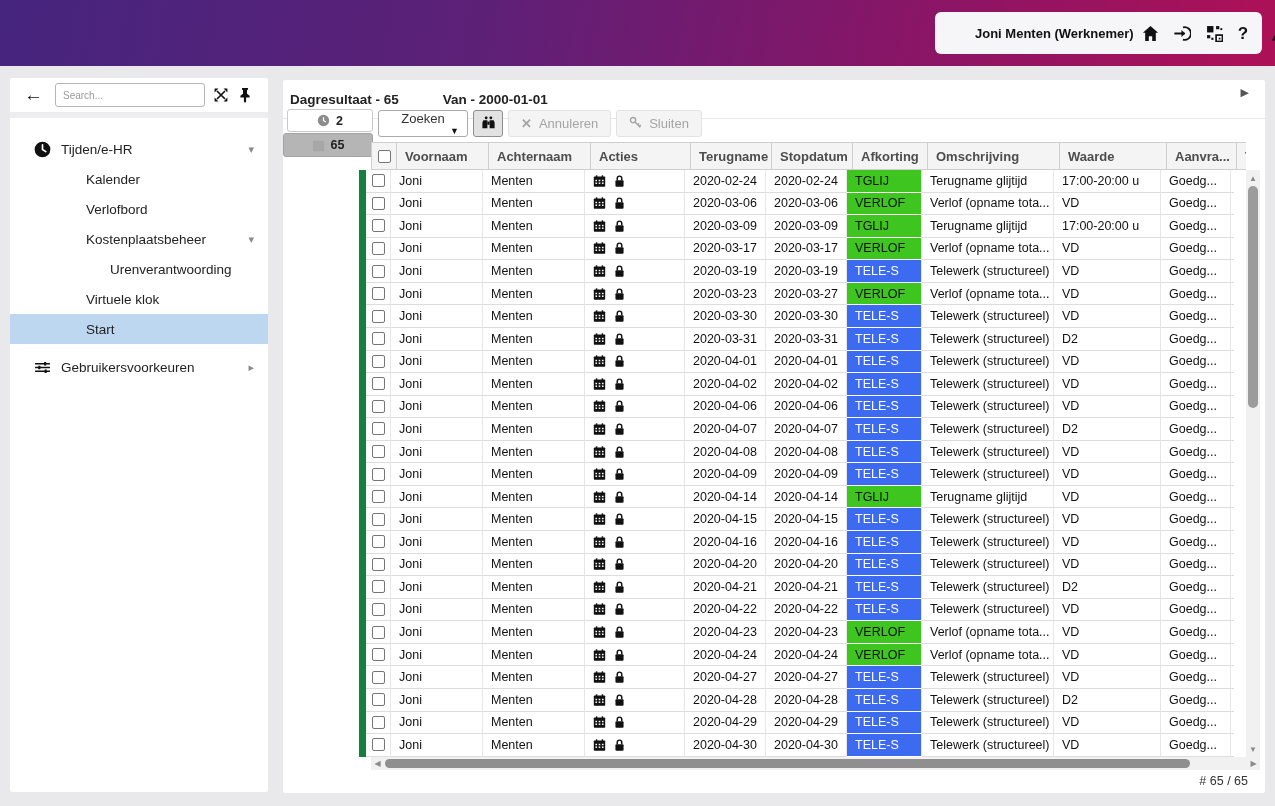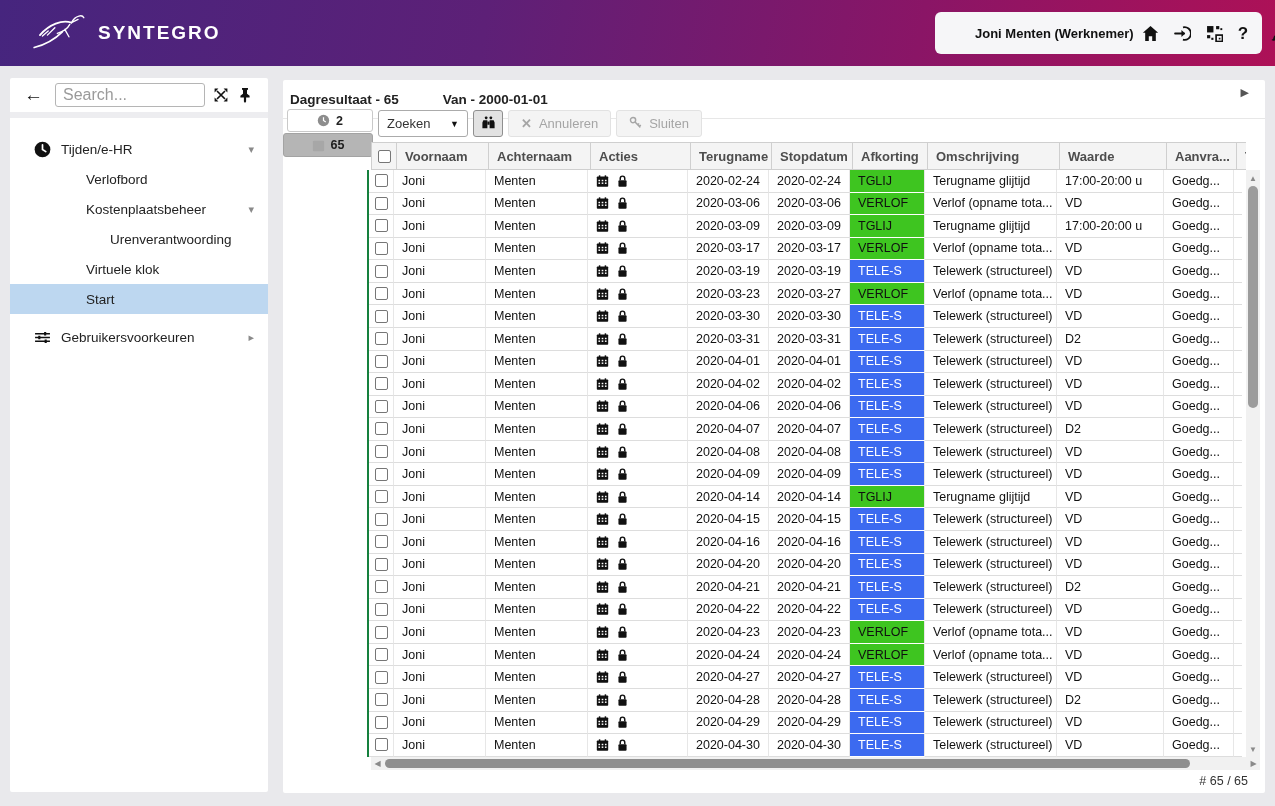--- a/index.html
+++ b/index.html
@@ -35,21 +35,21 @@
     position:absolute; left:10px; top:78px; width:258px; height:714px;
     background:#fff; border-radius:2px;
   }
   .side-toolbar{
     display:flex; align-items:center; height:40px; padding:0 10px; gap:8px;
     border-bottom:6px solid #ededf0;
   }
   .back-arrow{ font-size:19px; font-weight:bold; color:#111; cursor:pointer; padding:0 4px; }
   .side-search{
     width:150px; height:24px; border:1px solid #b5b5b5; border-radius:3px;
-    font-size:16px; padding:0 7px; color:#333; font-family:"Liberation Sans",sans-serif;
+    font-size:10px; padding:0 7px; color:#333; font-family:"Liberation Sans",sans-serif;
   }
   .side-search::placeholder{ color:#9a9a9a; }
   .side-tool-icon{ width:16px; height:16px; color:#111; cursor:pointer; }
   .side-tool-icon svg{ width:100%; height:100%; }
   .menu{ padding-top:16px; }
   .menu-item{
     position:relative; height:30px; display:flex; align-items:center;
     font-size:13.5px; color:#222; cursor:pointer;
   }
   .menu-item .mi-icon{ position:absolute; left:24px; width:17px; height:17px; }
@@ -87,21 +87,21 @@
     background:#b5b5b5; border:1px solid #a3a3a3; border-radius:3px;
     display:flex; align-items:center; justify-content:center; gap:6px;
     font-size:12.5px; font-weight:bold; color:#1d1d1d; cursor:pointer;
   }
   .tab65 .t-ic{ width:13px; height:13px; color:#888; opacity:.3; }
   .tab65 .t-ic svg{ width:100%; height:100%; }
 
   .toolbar{ position:absolute; left:95px; top:30px; height:27px; display:flex; gap:5px; }
   .filter-select{
     width:90px; height:27px; background:#fff; border:1px solid #ababab; border-radius:3px;
-    display:flex; align-items:center; padding:0 8px; font-size:13px; color:#333; cursor:pointer;
+    display:flex; align-items:center; padding:0 8px; font-size:13px; color:#333; cursor:pointer;flex-direction:column;
   }
   .filter-select .sel-caret{ margin-left:auto; font-size:9px; color:#111; }
   .btn{
     height:27px; border-radius:3px; display:flex; align-items:center; gap:7px;
     padding:0 12px; font-size:13px; cursor:pointer;
   }
   .btn-binoc{ background:#e2e2e2; border:1px solid #8f8f8f; width:30px; justify-content:center; padding:0; }
   .btn-binoc svg{ width:15px; height:15px; color:#111; }
   .btn-disabled{ background:#f4f4f4; border:1px solid #e2e2e2; color:#a5a5a5; }
   .btn-disabled svg{ width:13px; height:13px; color:#a5a5a5; }
@@ -112,22 +112,22 @@
     position:absolute; left:88px; top:62px; width:875px; height:28px;
     display:flex; overflow:hidden; background:#f4f4f4;
     border-top:1px solid #cfcfcf; border-bottom:1px solid #cfcfcf; border-left:1px solid #cfcfcf;
   }
   .th{
     flex:none; display:flex; align-items:center; padding-left:8px;
     font-size:13px; font-weight:bold; color:#4d4d4d;
     border-right:1px solid #cfcfcf; white-space:nowrap; overflow:hidden; cursor:pointer;
   }
   .tbody{
-    position:absolute; left:84px; top:90px; width:875px; height:587px;
-    overflow:hidden; border-left:2px solid #15803d;
+    position:absolute; left:76px; top:90px; width:875px; height:587px;
+    overflow:hidden; border-left:7px solid #15803d;
   }
   .trow{ height:calc(587px / 26); display:flex; cursor:pointer; background:#fff; }
   .td{
     flex:none; display:flex; align-items:center; padding-left:8px;
     font-size:12.5px; color:#111;
     border-right:1px solid #e7e7e7; border-bottom:1px solid #ddd;
     white-space:nowrap; overflow:hidden;
   }
   .c0{ width:25px; padding-left:0; justify-content:center; }
   .c1{ width:92px; } .c2{ width:102px; } .c3{ width:100px; }
@@ -160,31 +160,20 @@
     background:#8f8f8f; border-radius:5px; cursor:grab; }
 
   .footer-count{
     position:absolute; right:17px; top:694px; font-size:12.5px; color:#333;
   }
 </style>
 </head>
 <body>
 
 <div class="topbar">
-  <div class="brand">
-    <span>
-      <svg width="58" height="46" viewBox="0 0 70 52" fill="none" stroke="#fff" stroke-linecap="round">
-        <path d="M5 46 C20 42 30 36 39 27" stroke-width="2"></path>
-        <path d="M12 31 C23 18 39 12 50 16" stroke-width="2.2"></path>
-        <path d="M50 16 c2-4 5-7 9-8 M59 8 c3-1 5 0 6 2 M50 16 l8-4" stroke-width="1.6"></path>
-        <path d="M48 18 c-3 6 -9 9 -15 11 M30 22 l-9 9 M42 24 l5 9 M22 26 l-7 6" stroke-width="1.6"></path>
-      </svg>
-    </span>
-    <span class="brand-name">SYNTEGRO</span>
-  </div>
 
   <div class="userbar">
     <span class="ubicon">
       <svg viewBox="0 0 16 16" fill="currentColor">
           <circle cx="8" cy="4.6" r="3"></circle>
           <path d="M1.8 14c0-3.4 2.8-5.2 6.2-5.2s6.2 1.8 6.2 5.2z"></path>
         </svg>
     </span>
     <span class="user-label">Joni Menten (Werknemer)</span>
     <span class="userbar-icons">
@@ -247,20 +236,23 @@
       <span class="mi-icon">
         <svg viewBox="0 0 16 16">
             <circle cx="8" cy="8" r="7.4" fill="#111"></circle>
             <path d="M8 3.6V8l3.1 2" stroke="#fff" stroke-width="1.6" fill="none" stroke-linecap="round"></path>
           </svg>
       </span>
       <span class="mi-label">Tijden/e-HR</span>
       <span class="mi-caret">▾</span>
     </div>
     <div class="menu-item lvl2">
+      <span class="mi-label">Kalender</span>
+    </div>
+    <div class="menu-item lvl2">
       <span class="mi-label">Verlofbord</span>
     </div>
     <div class="menu-item lvl2">
       <span class="mi-label">Kostenplaatsbeheer</span>
       <span class="mi-caret">▾</span>
     </div>
     <div class="menu-item lvl3">
       <span class="mi-label">Urenverantwoording</span>
     </div>
     <div class="menu-item lvl2">

